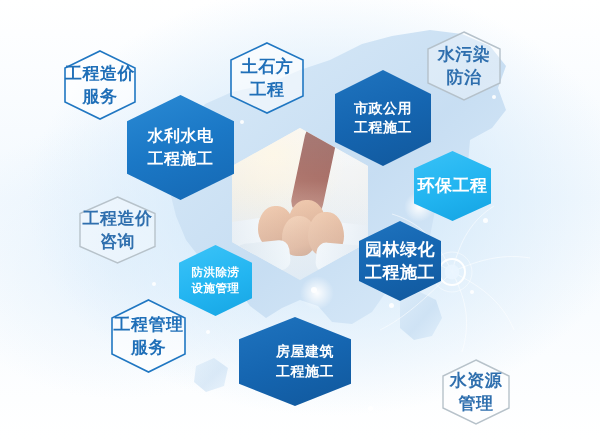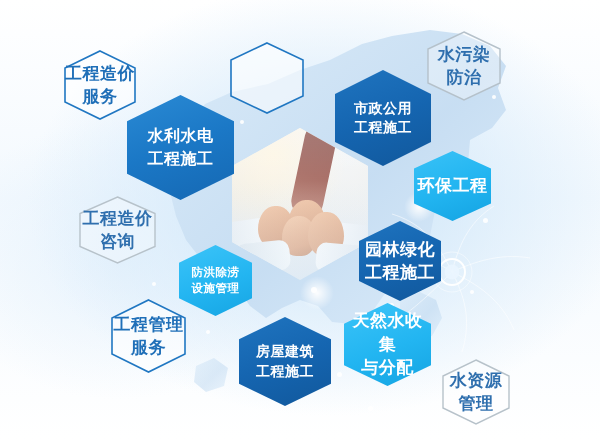--- a/index.html
+++ b/index.html
@@ -161,20 +161,22 @@
       <polygon points="36,1 71,18 71,52 36,69 1,52 1,18" fill="rgba(255,255,255,.55)" stroke="#2077c2" stroke-width="1.6"></polygon>
     </svg>
     <div class="lbl s-md">工程造价
 服务</div>
   </div>
 
   <div class="hex outline" style="left:230px;top:42px;width:74px;height:72px;">
     <svg class="ol" width="74" height="72" viewBox="0 0 74 72">
       <polygon points="37,1 73,18 73,54 37,71 1,54 1,18" fill="rgba(255,255,255,.55)" stroke="#2077c2" stroke-width="1.6"></polygon>
     </svg>
+    <div class="lbl s-md">土石方
+工程</div>
   </div>
 
   <div class="hex solid mid" style="left:127px;top:95px;width:107px;height:105px;justify-content:center;">
     <div class="shape" style="background:linear-gradient(160deg,#2a8ad4 0%,#1b78c6 48%,#1568b3 100%);"></div>
     <div class="lbl s-xl">水利水电
 工程施工</div>
   </div>
 
   <div class="hex solid dark" style="left:335px;top:70px;width:96px;height:96px;">
     <div class="shape" style="background:linear-gradient(160deg,#1f74bf 0%,#1565b0 50%,#11589c 100%);"></div>
@@ -216,31 +218,26 @@
   </div>
 
   <div class="hex outline" style="left:111px;top:299px;width:75px;height:74px;">
     <svg class="ol" width="75" height="74" viewBox="0 0 75 74">
       <polygon points="37.5,1 74,19 74,55 37.5,73 1,55 1,19" fill="rgba(255,255,255,.60)" stroke="#2077c2" stroke-width="1.6"></polygon>
     </svg>
     <div class="lbl s-md">工程管理
 服务</div>
   </div>
 
-  <div class="hex solid dark" style="left:239px;top:317px;width:92px;height:89px;">
+  <div class="hex solid dark" style="left:239px;top:317px;width:92px;height:89px;padding-left:20px;">
     <div class="shape" style="background:linear-gradient(160deg,#1f74bf 0%,#1565b0 50%,#11589c 100%);"></div>
     <div class="lbl s-lg">房屋建筑
 工程施工</div>
   </div>
 
-  <div class="hex solid cyan" style="left:344px;top:303px;width:87px;height:83px;">
-    <div class="shape" style="background:linear-gradient(160deg,#3cc4f8 0%,#22b5f1 55%,#15a4e2 100%);"></div>
-    <div class="lbl s-md">天然水收集
-与分配</div>
-  </div>
 
   <div class="hex outline grey" style="left:442px;top:359px;width:68px;height:66px;">
     <svg class="ol" width="68" height="66" viewBox="0 0 68 66">
       <polygon points="34,1 67,17 67,49 34,65 1,49 1,17" fill="rgba(255,255,255,.35)" stroke="#b7c2ca" stroke-width="1.4"></polygon>
     </svg>
     <div class="lbl s-md">水资源
 管理</div>
   </div>
 
 </div>

